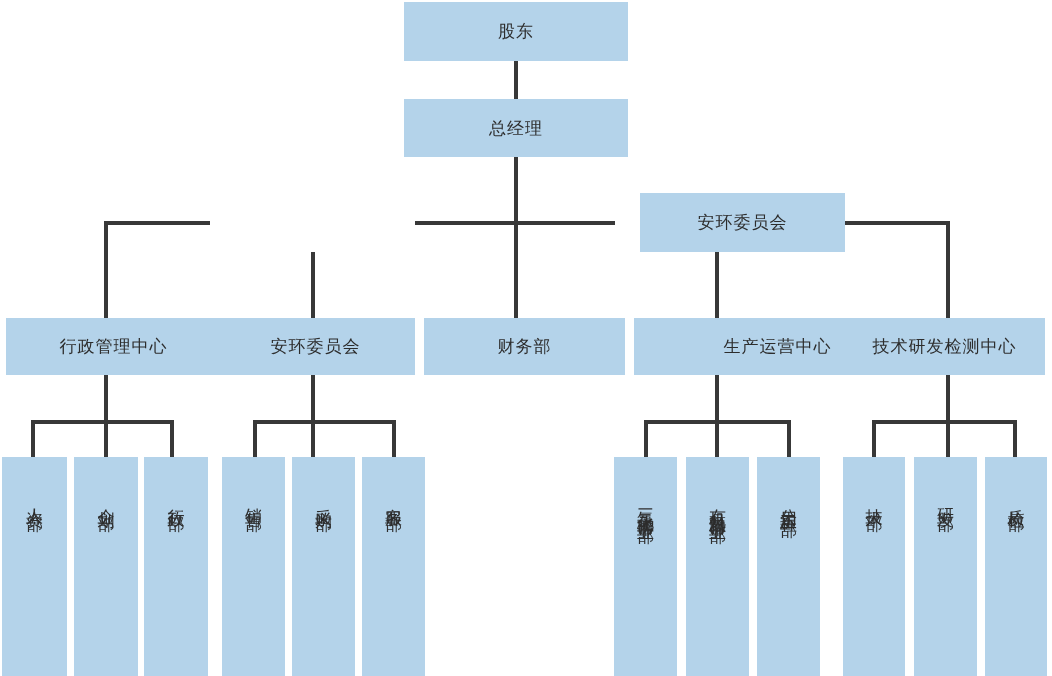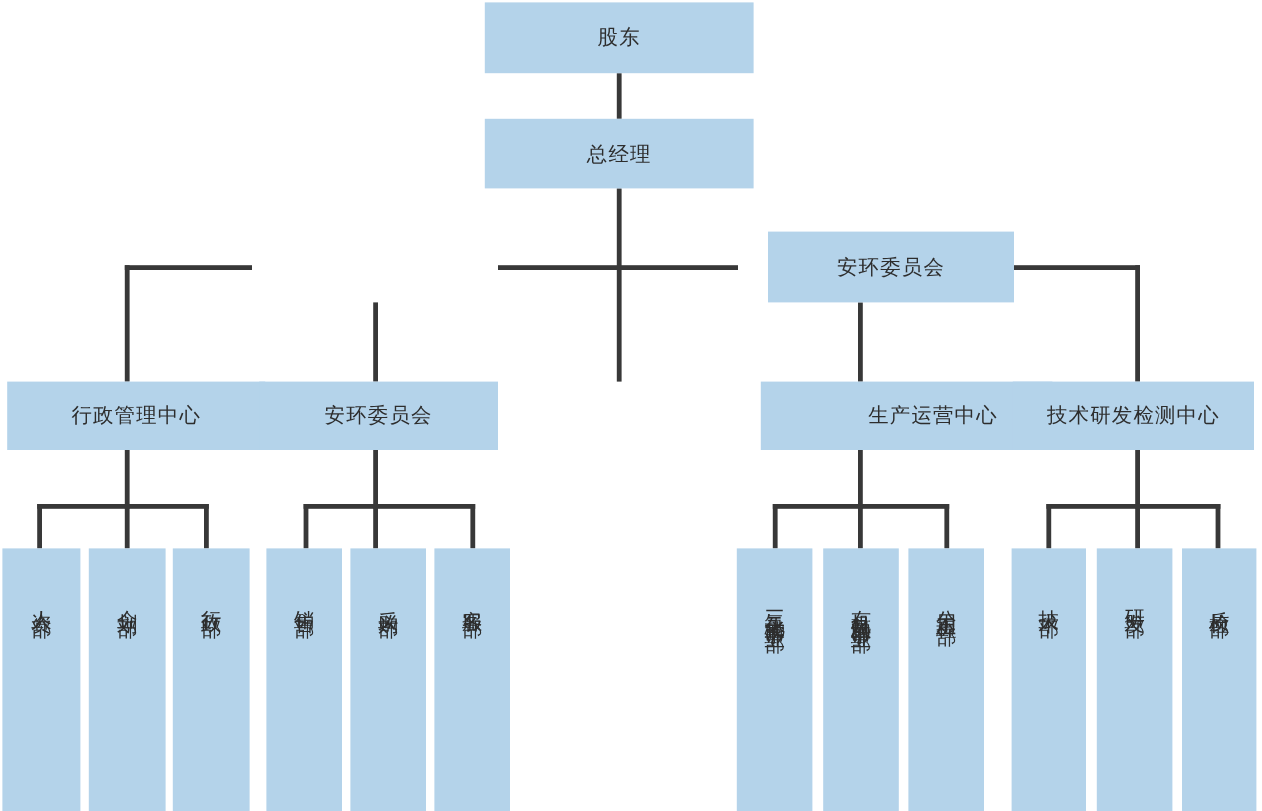--- a/index.html
+++ b/index.html
@@ -73,20 +73,23 @@
   <div class="node" style="left:615px;top:193px;width:205px;height:59px;margin-left:25px;">
     <span>安环委员会</span>
   </div>
 
   <div class="node" style="left:6px;top:318px;width:215px;height:57px;">
     <span>行政管理中心</span>
   </div>
   <div class="node" style="left:216px;top:318px;width:199px;height:57px;">
     <span>安环委员会</span>
   </div>
+  <div class="node" style="left:424px;top:318px;width:201px;height:57px;">
+    <span>财务部</span>
+  </div>
   <div class="node" style="left:634px;top:318px;width:199px;height:57px;padding-left:44px;">
     <span>生产运营中心</span>
   </div>
   <div class="node" style="left:844px;top:318px;width:201px;height:57px;">
     <span>技术研发检测中心</span>
   </div>
 
   <div class="node vnode" style="left:2px;top:457px;width:65px;height:219px;">
     <span class="vlabel">人资部</span>
   </div>

